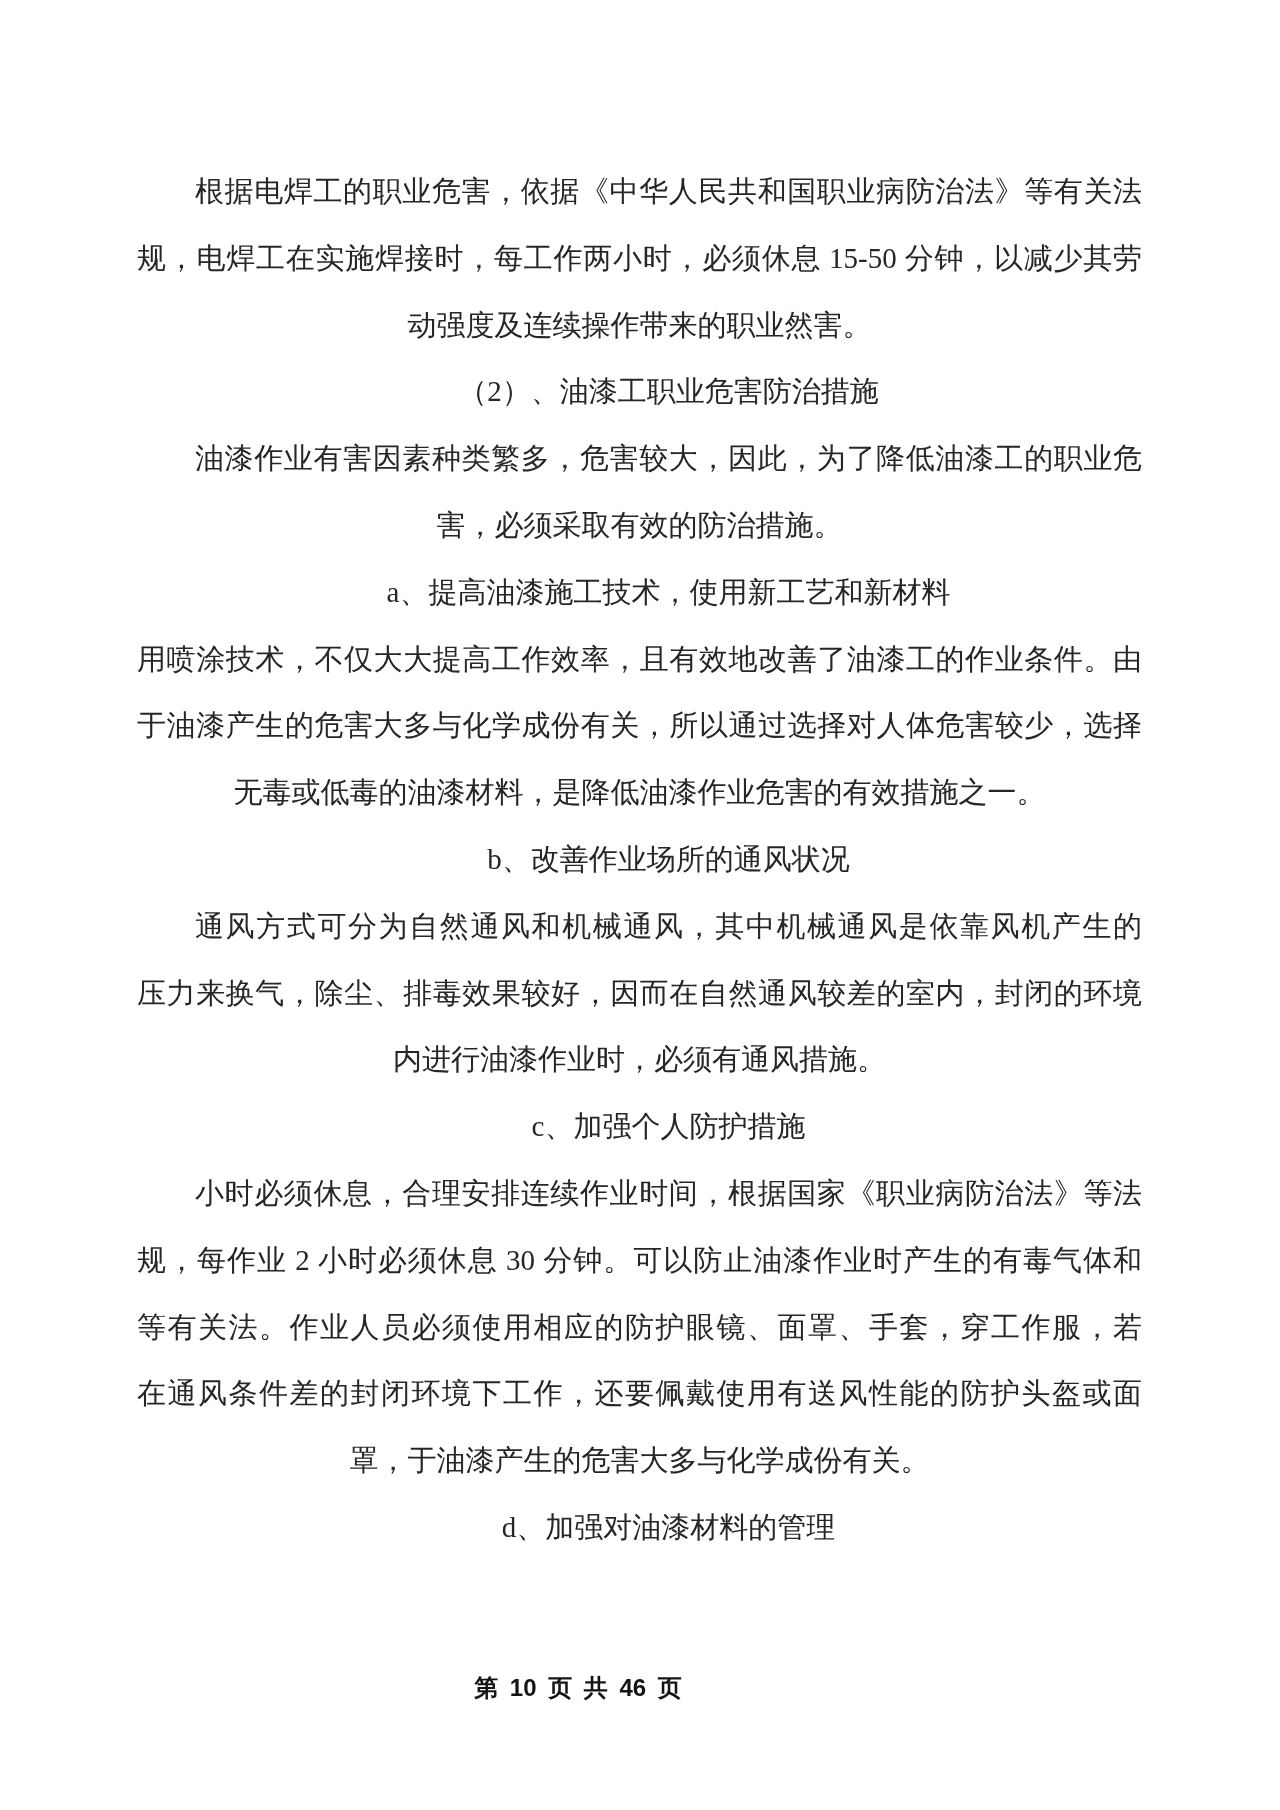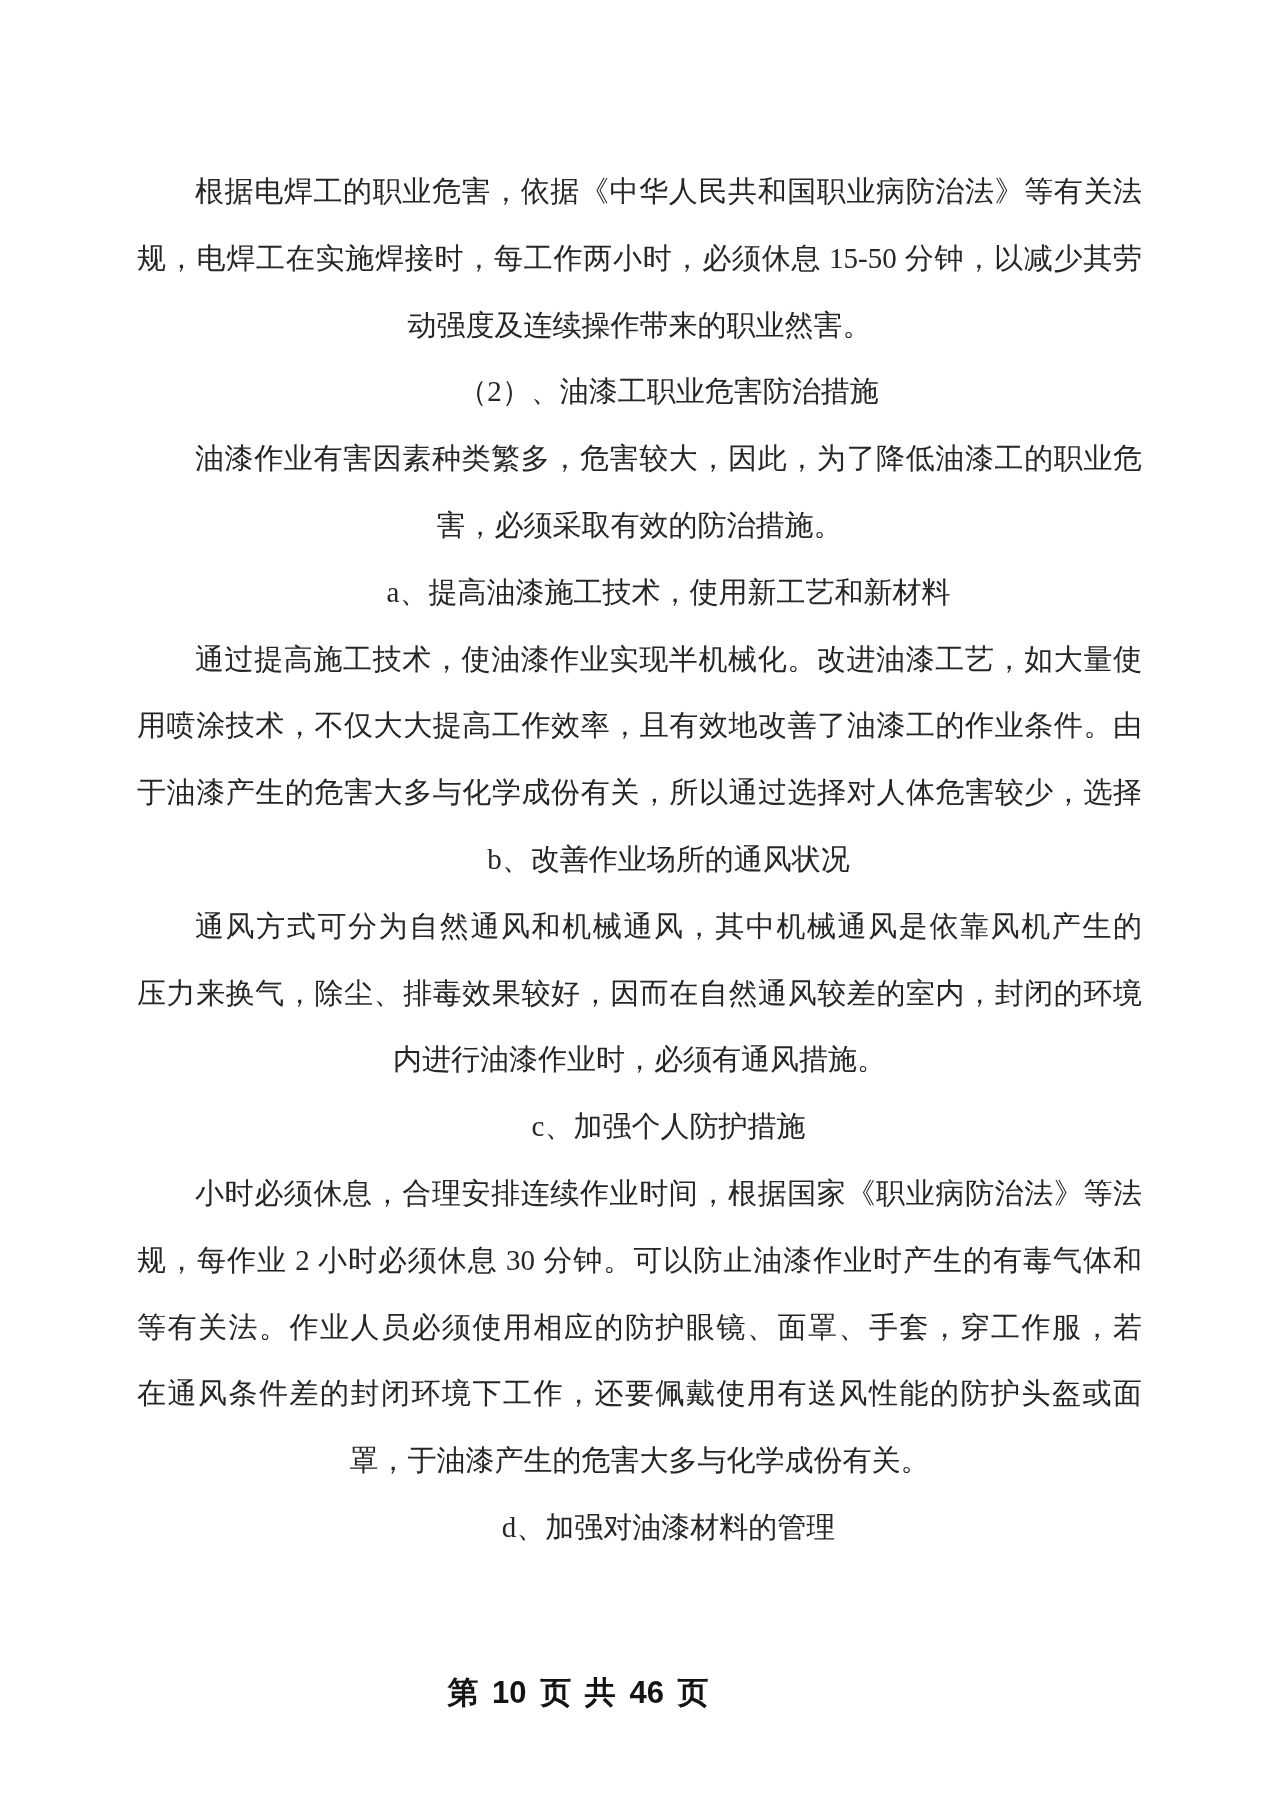--- a/index.html
+++ b/index.html
@@ -41,41 +41,41 @@
   .line.indent {
     text-indent: 2em;
   }
   .footer {
     position: absolute;
     left: 578px;
     top: 1672px;
     transform: translateX(-50%);
     font-family: "Liberation Sans", "DejaVu Sans", sans-serif;
     font-weight: bold;
-    font-size: 31px;
+    font-size: 24px;
     color: #141414;
     white-space: nowrap;
     word-spacing: 5px;
   }
 </style>
 </head>
 <body style="background: rgb(255, 255, 255);">
 
 <div class="page">
   <div class="text-body" style="color: rgb(38, 38, 38);">
       <div class="line indent justify">根据电焊工的职业危害，依据《中华人民共和国职业病防治法》等有关法</div>
       <div class="line justify">规，电焊工在实施焊接时，每工作两小时，必须休息 15-50 分钟，以减少其劳</div>
       <div class="line">动强度及连续操作带来的职业然害。</div>
       <div class="line indent">（2）、油漆工职业危害防治措施</div>
       <div class="line indent justify">油漆作业有害因素种类繁多，危害较大，因此，为了降低油漆工的职业危</div>
       <div class="line">害，必须采取有效的防治措施。</div>
       <div class="line indent">a、提高油漆施工技术，使用新工艺和新材料</div>
-      <div class="line indent justify">通过提高施工技术，使油漆作业实现半机械化。改进油漆工艺，如大量使</div>
       <div class="line justify">用喷涂技术，不仅大大提高工作效率，且有效地改善了油漆工的作业条件。由</div>
       <div class="line justify">于油漆产生的危害大多与化学成份有关，所以通过选择对人体危害较少，选择</div>
+      <div class="line">无毒或低毒的油漆材料，是降低油漆作业危害的有效措施之一。</div>
       <div class="line indent">b、改善作业场所的通风状况</div>
       <div class="line indent justify">通风方式可分为自然通风和机械通风，其中机械通风是依靠风机产生的</div>
       <div class="line justify">压力来换气，除尘、排毒效果较好，因而在自然通风较差的室内，封闭的环境</div>
       <div class="line">内进行油漆作业时，必须有通风措施。</div>
       <div class="line indent">c、加强个人防护措施</div>
       <div class="line indent justify">小时必须休息，合理安排连续作业时间，根据国家《职业病防治法》等法</div>
       <div class="line justify">规，每作业 2 小时必须休息 30 分钟。可以防止油漆作业时产生的有毒气体和</div>
       <div class="line justify">等有关法。作业人员必须使用相应的防护眼镜、面罩、手套，穿工作服，若</div>
       <div class="line justify">在通风条件差的封闭环境下工作，还要佩戴使用有送风性能的防护头盔或面</div>
       <div class="line">罩，于油漆产生的危害大多与化学成份有关。</div>

